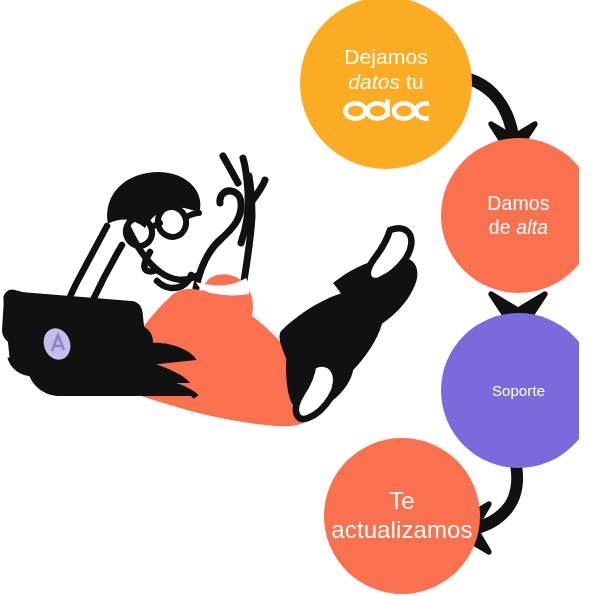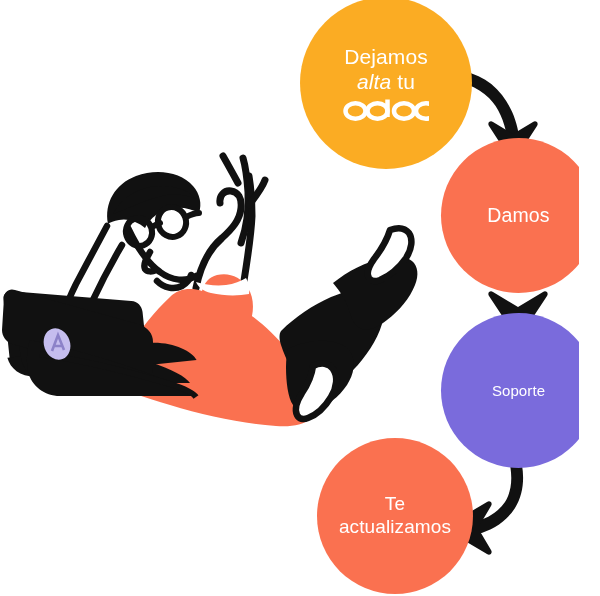--- a/index.html
+++ b/index.html
@@ -46,23 +46,23 @@
     left: 441px; top: 138px;
     width: 155px; height: 155px;
     font-size: 19.5px;
   }
   #circle-3 {
     left: 441px; top: 313px;
     width: 155px; height: 155px;
     font-size: 15px;
   }
   #circle-4 {
-    left: 317px; top: 438px;
+    left: 324px; top: 438px;
     width: 156px; height: 156px;
-    font-size: 19px;
+    font-size: 24px;
   }
   .ital { font-style: italic; }
 
   
   .odoo-logo {
     display: block;
     margin: 2px auto 0 auto;
     width: 86px;
     height: 26px;
   }
@@ -202,39 +202,43 @@
            C 506 448, 515 447, 519 452 Z"></path>
       <path fill="#111111" d="M443 528 L 487 502 C 490 500, 493 503, 491 506 L 478 528 L 491 550
            C 493 553, 490 556, 487 554 Z"></path>
     </g>
   </svg>
 
   <div class="circle" id="circle-1" style="background:#FBAC23;">
     <div class="ctext">
       <div>Dejamos</div>
       <div>
-        <span class="ital">alta</span>
+        <span class="ital">datos</span>
         <span>tu</span>
       </div>
       <svg class="odoo-logo" viewBox="0 0 172 48" aria-hidden="true">
         <g fill="none" stroke="#FFFFFF" stroke-width="9">
           <ellipse cx="25" cy="28" rx="20" ry="15.5"></ellipse>
           <ellipse cx="122" cy="28" rx="20" ry="15.5"></ellipse>
           <ellipse cx="166" cy="28" rx="20" ry="15.5"></ellipse>
           <path d="M89 28 a20 15.5 0 1 0 -40 0 a20 15.5 0 1 0 40 0"></path>
           <path d="M89 5 L 89 40"></path>
         </g>
       </svg>
       <span class="sr">odoo</span>
     </div>
   </div>
 
   <div class="circle" id="circle-2" style="background:#FA7150;">
     <div class="ctext">
       <div>Damos</div>
+      <div>
+        <span>de</span>
+        <span class="ital">alta</span>
+      </div>
     </div>
   </div>
 
   <div class="circle" id="circle-3" style="background:#7A6BDC;">
     <div class="ctext">
       <div>Soporte</div>
     </div>
   </div>
 
   <div class="circle" id="circle-4" style="background:#FA7150;">

